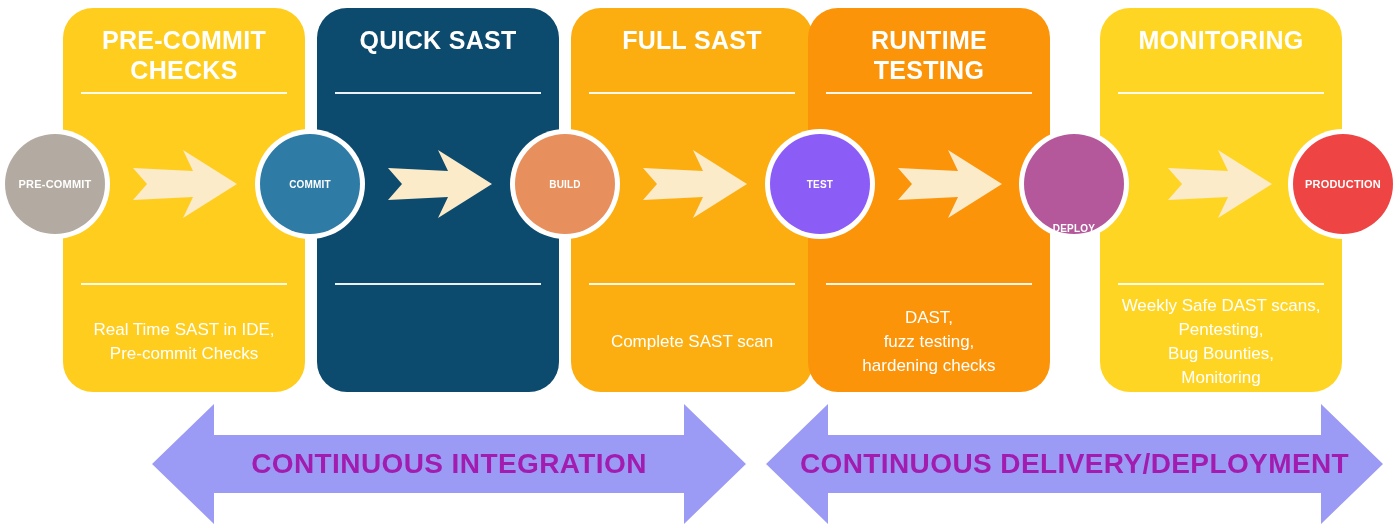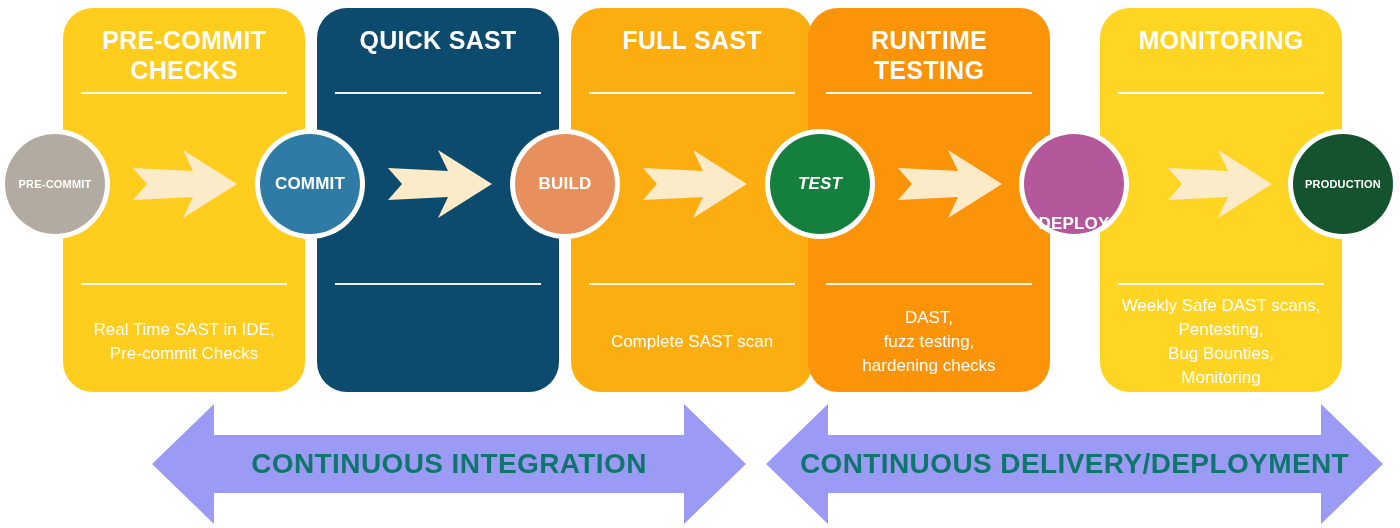--- a/index.html
+++ b/index.html
@@ -86,21 +86,21 @@
   .node-disc {
     width: 100px;
     height: 100px;
     border-radius: 50%;
     display: flex;
     align-items: center;
     justify-content: center;
   }
   .node-label {
     color: #ffffff;
-    font-size: 17px;
+    font-size: 10px;
     font-weight: bold;
     letter-spacing: 0.2px;
     text-align: center;
     line-height: 1.1;
   }
   .node-label.small {
     font-size: 11px;
   }
 
   
@@ -124,21 +124,21 @@
     width: 100%;
     height: 100%;
   }
   .phase-label {
     position: absolute;
     top: 404px;
     height: 120px;
     display: flex;
     align-items: center;
     justify-content: center;
-    color: #0f766e;
+    color: #a21caf;
     font-size: 28px;
     font-weight: bold;
     letter-spacing: 0.4px;
     z-index: 4;
     pointer-events: none;
   }
 </style>
 </head>
 <body>
 
@@ -221,31 +221,31 @@
         <div class="node-disc" style="background: rgb(46, 123, 166);">
           <div class="node-label">COMMIT</div>
         </div>
       </div>
       <div class="node" style="left: 510px; top: 129px;">
         <div class="node-disc" style="background: rgb(232, 143, 94);">
           <div class="node-label">BUILD</div>
         </div>
       </div>
       <div class="node" style="left: 765px; top: 129px;">
-        <div class="node-disc" style="background: #15803d; font-style: italic;">
+        <div class="node-disc" style="background: #8b5cf6;">
           <div class="node-label">TEST</div>
         </div>
       </div>
       <div class="node" style="left: 1019px; top: 129px;">
         <div class="node-disc" style="background: rgb(181, 88, 155); align-items: flex-end;">
           <div class="node-label">DEPLOY</div>
         </div>
       </div>
       <div class="node" style="left: 1288px; top: 129px;">
-        <div class="node-disc" style="background: #14532d;">
+        <div class="node-disc" style="background: #ef4444;">
           <div class="node-label small">PRODUCTION</div>
         </div>
       </div>
     </div>
 
   <div id="phases">
       <div class="phase-arrow" style="left: 152px; width: 594px;">
         <svg viewBox="0 0 594 120" xmlns="http://www.w3.org/2000/svg" preserveAspectRatio="none">
           <path d="M0,60 L62,0 L62,31 L532,31 L532,0 L594,60 L532,120 L532,89 L62,89 L62,120 Z" fill="#9B9BF5"></path>
         </svg>

